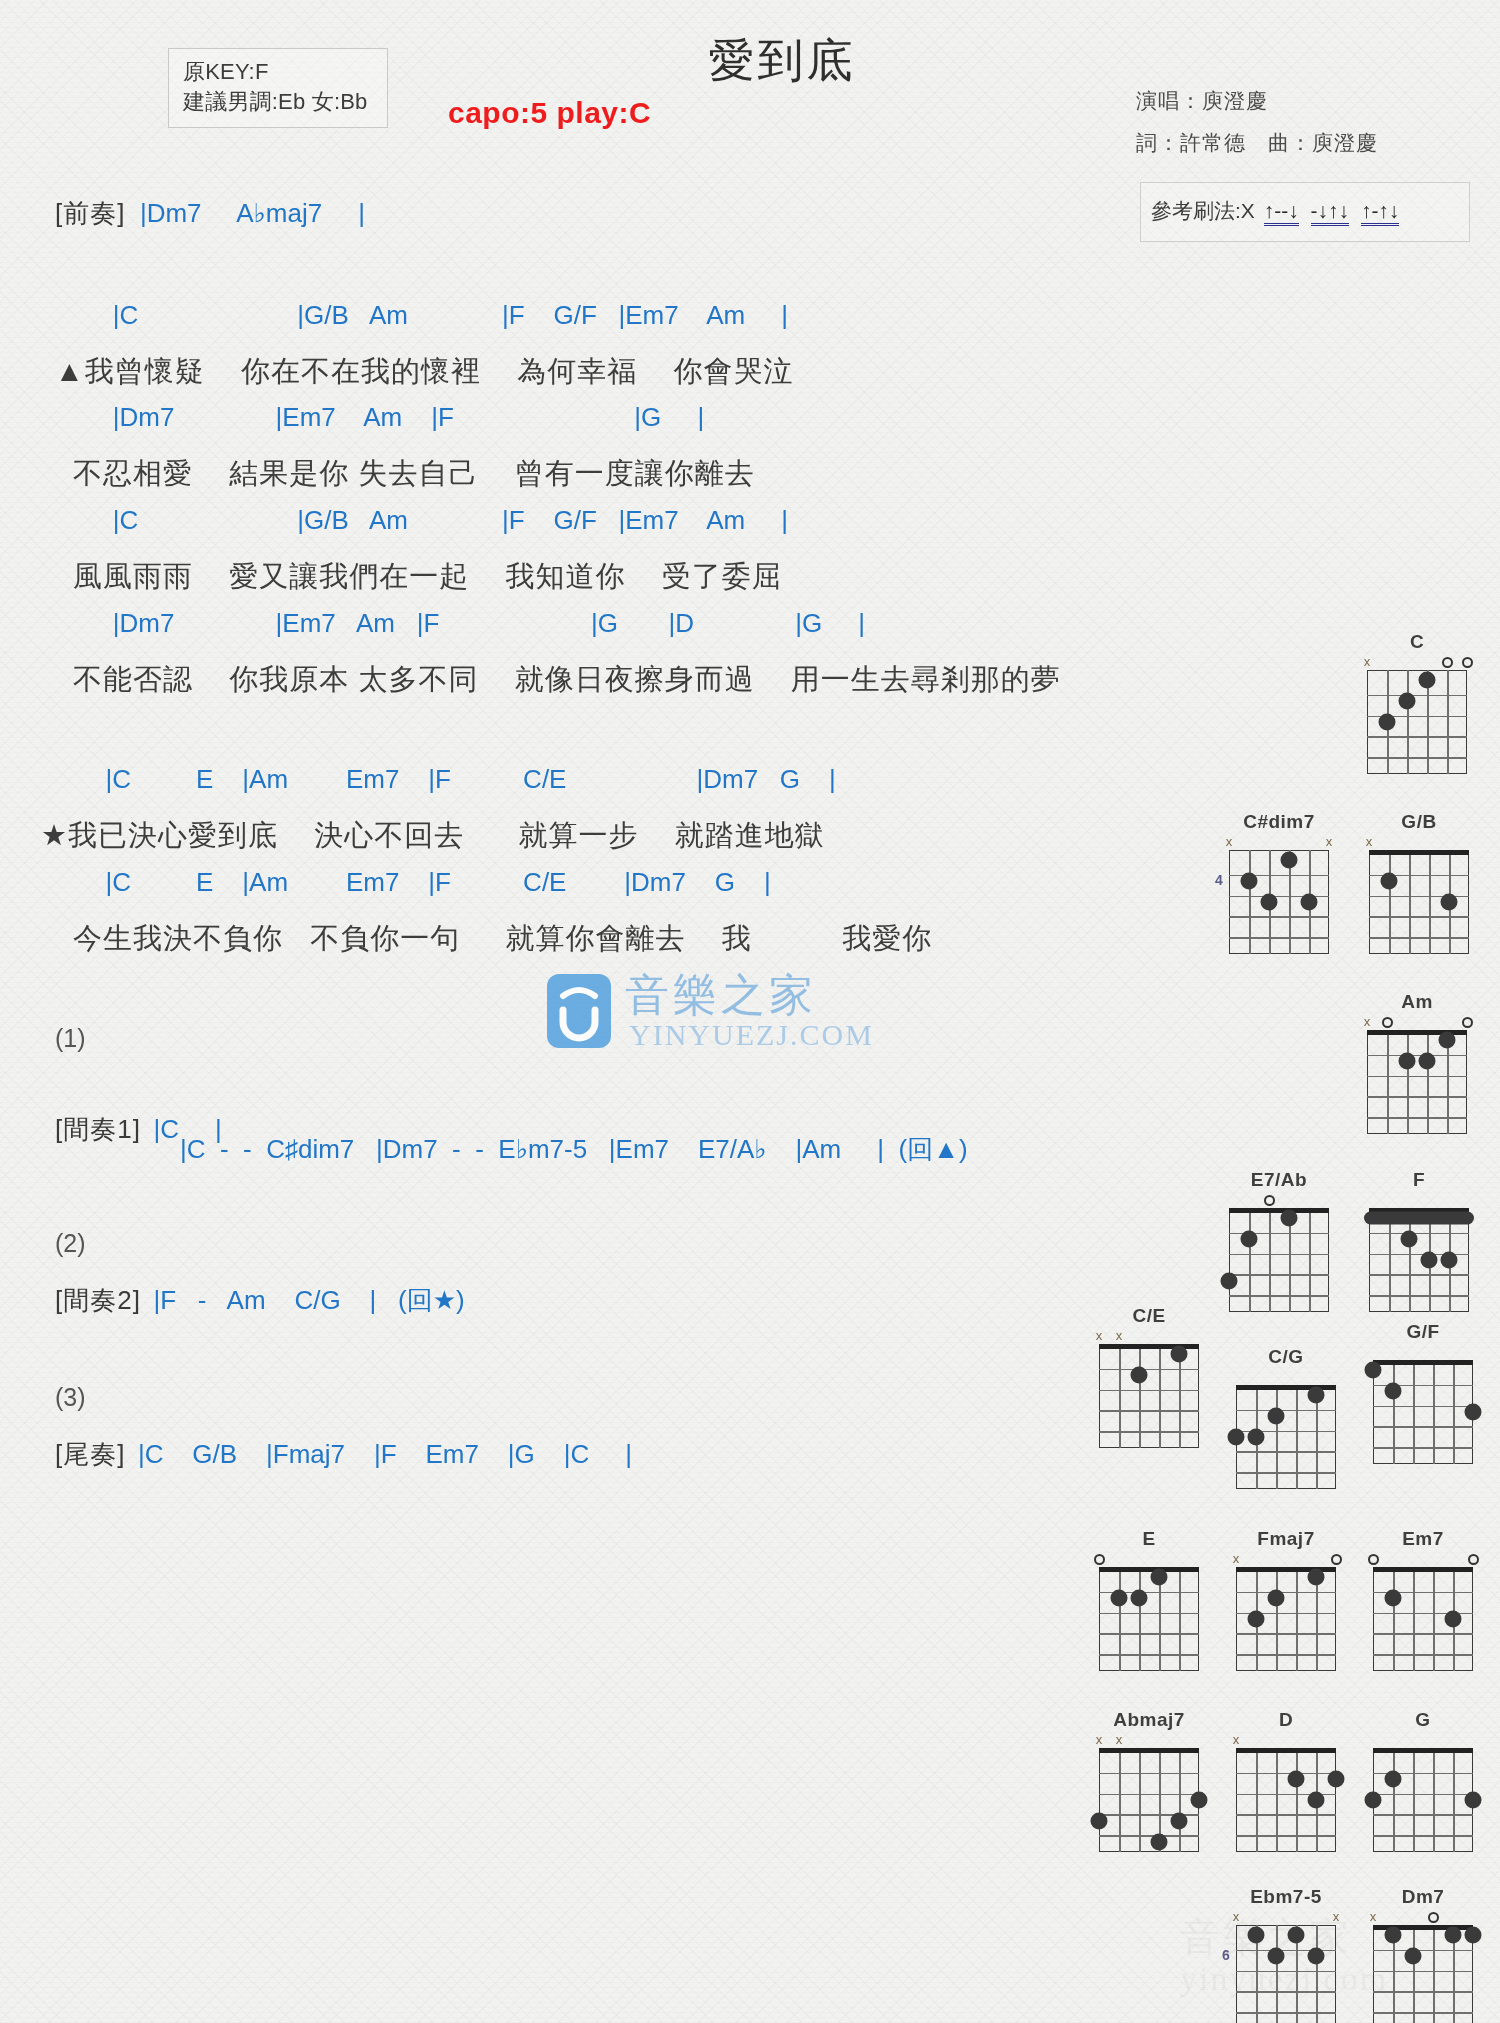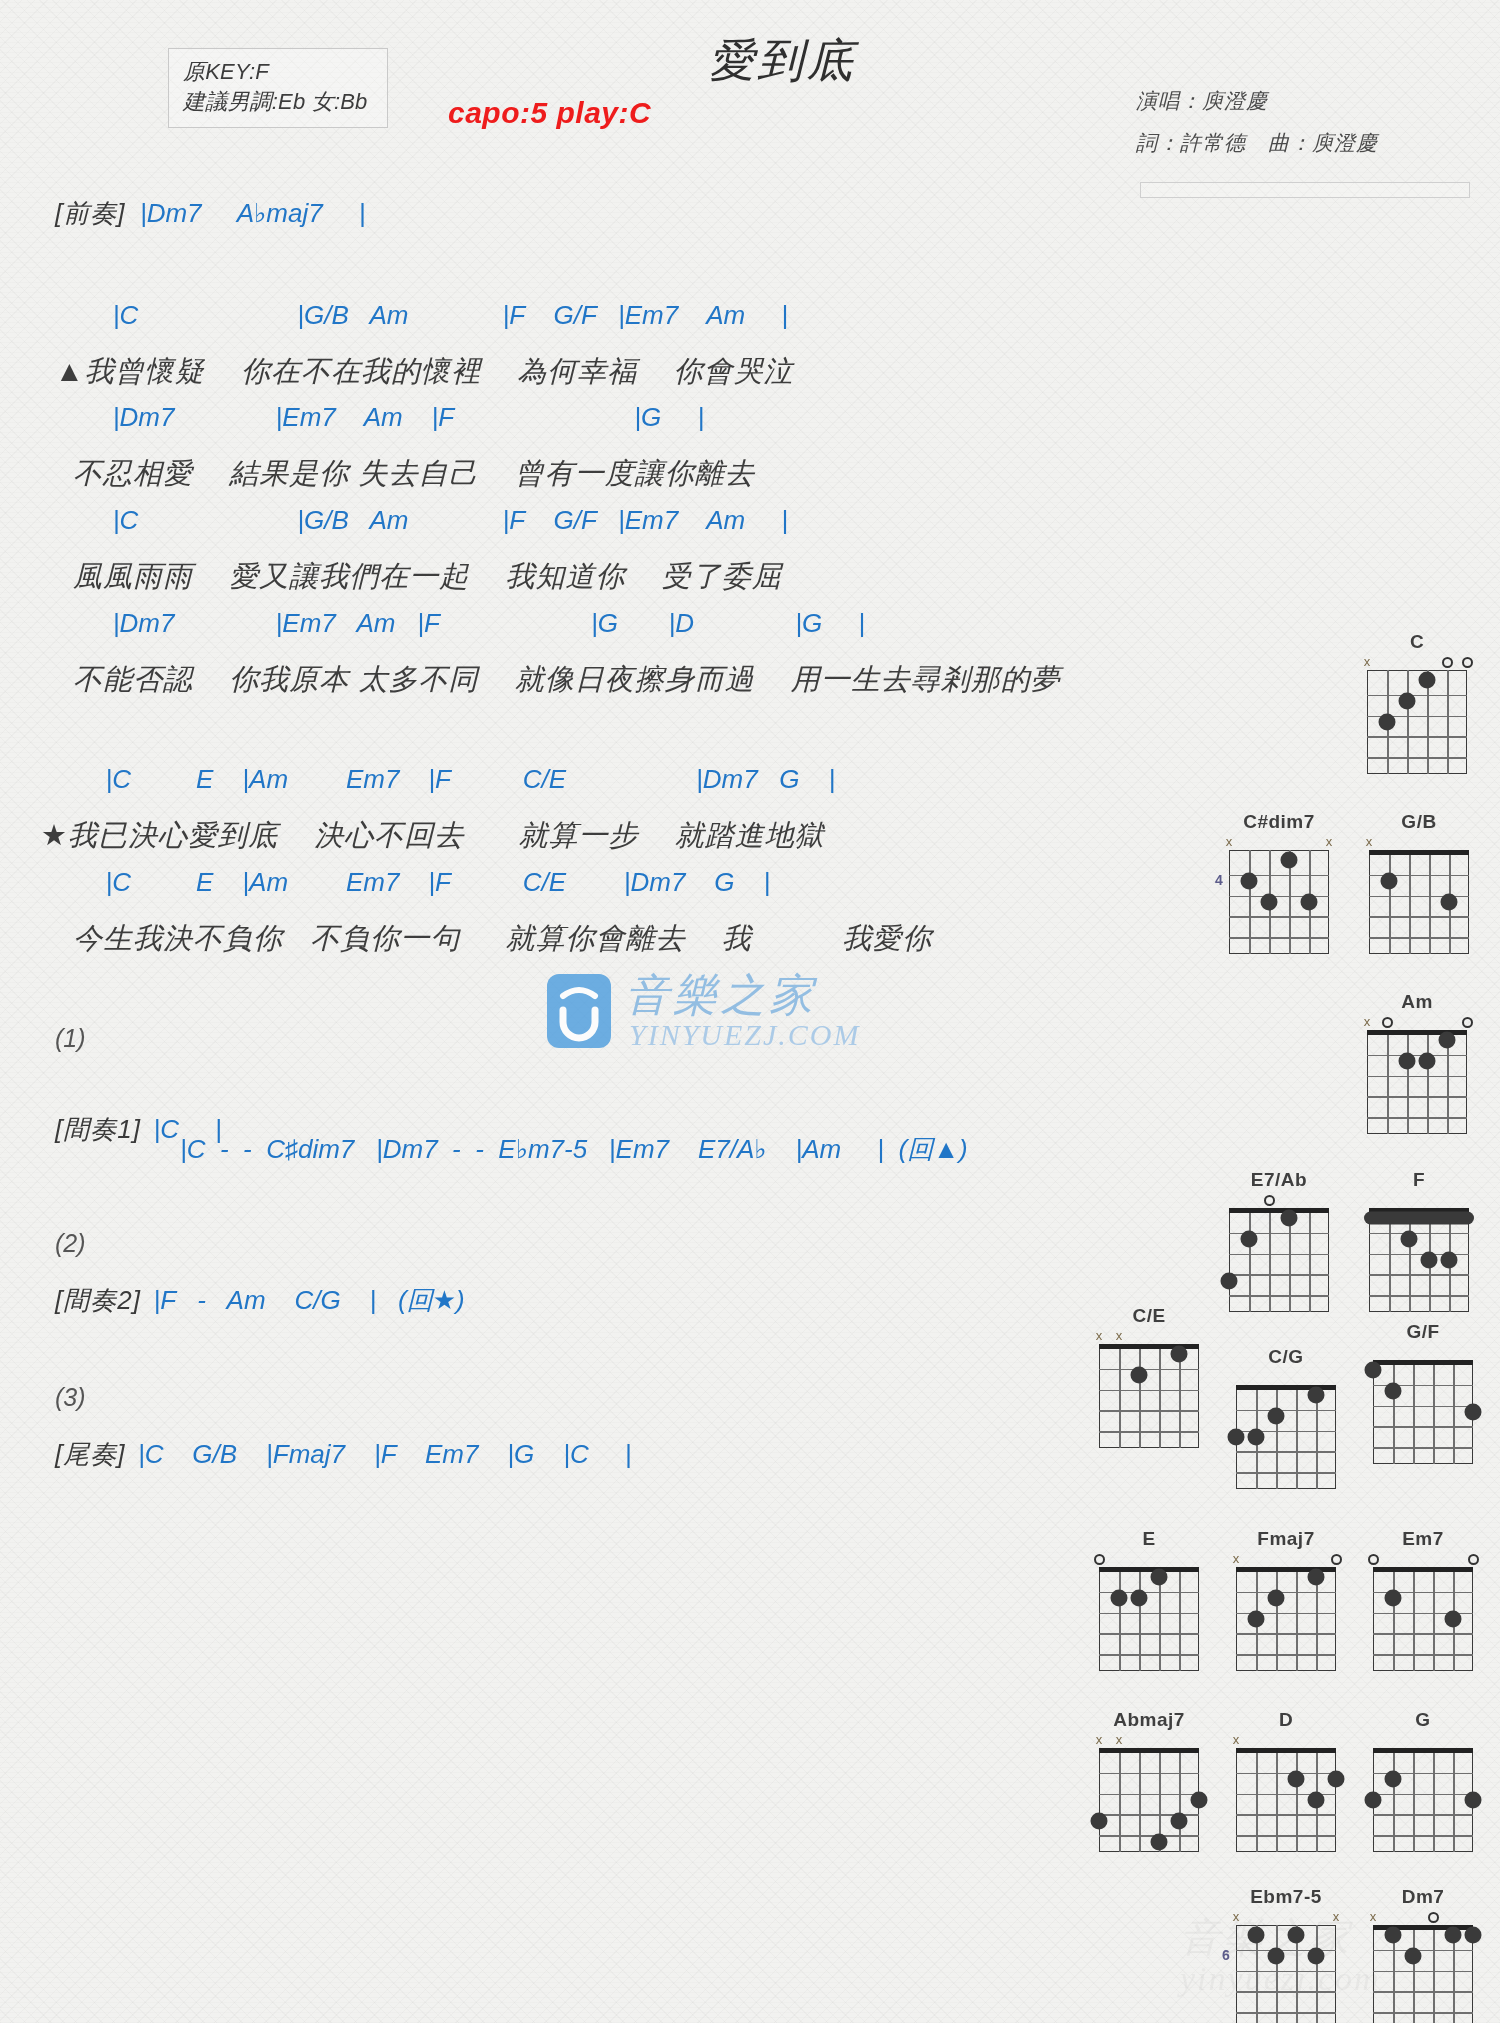--- a/index.html
+++ b/index.html
@@ -11,21 +11,21 @@
     overflow:hidden;
   }
   
   #paper-texture{
     position:absolute;inset:0;pointer-events:none;
     background-image:
       repeating-linear-gradient(45deg, rgba(0,0,0,.022) 0 1px, transparent 1px 9px),
       repeating-linear-gradient(-45deg, rgba(0,0,0,.022) 0 1px, transparent 1px 9px),
       repeating-linear-gradient(0deg, rgba(0,0,0,.016) 0 1px, transparent 1px 5px);
   }
-  .abs{position:absolute;font-style:italic;}
+  .abs{position:absolute;}
 
   
   #key-box{
     left:168px;top:48px;width:220px;
     border:1px solid #c9c9c9;background:rgba(255,255,255,.25);
     padding:8px 10px 10px 14px;box-sizing:border-box;
   }
   #key-box div{font-size:22px;line-height:30px;color:#3c3c3c;letter-spacing:.2px;}
   #capo{
     left:448px;top:96px;color:#ee1c1c;font-size:30px;font-weight:bold;letter-spacing:.5px;
@@ -109,20 +109,26 @@
 <div class="abs" id="capo">capo:5 play:C</div>
 
 <div class="abs" id="song-title">愛到底</div>
 
 <div class="abs" id="credits">
   <div>演唱：庾澄慶</div>
   <div>詞：許常德　曲：庾澄慶</div>
 </div>
 
 <div class="abs" id="pattern-box">
+  <div class="pat-row">
+    <span class="pat-label">參考刷法:X</span>
+    <span class="pat-grp">↑--↓</span>
+    <span class="pat-grp">-↓↑↓</span>
+    <span class="pat-grp">↑-↑↓</span>
+  </div>
 </div>
 
 <div class="abs" style="left:55px;top:196px;">
   <span class="section-tag">[前奏]</span>
   <span class="chordline" style="margin-left:10px;">|Dm7     A♭maj7     |</span>
 </div>
 
 <div class="abs" style="left:55px;top:300px;">
   <span class="chordline">        |C                      |G/B   Am             |F    G/F   |Em7    Am     |</span>
 </div>

